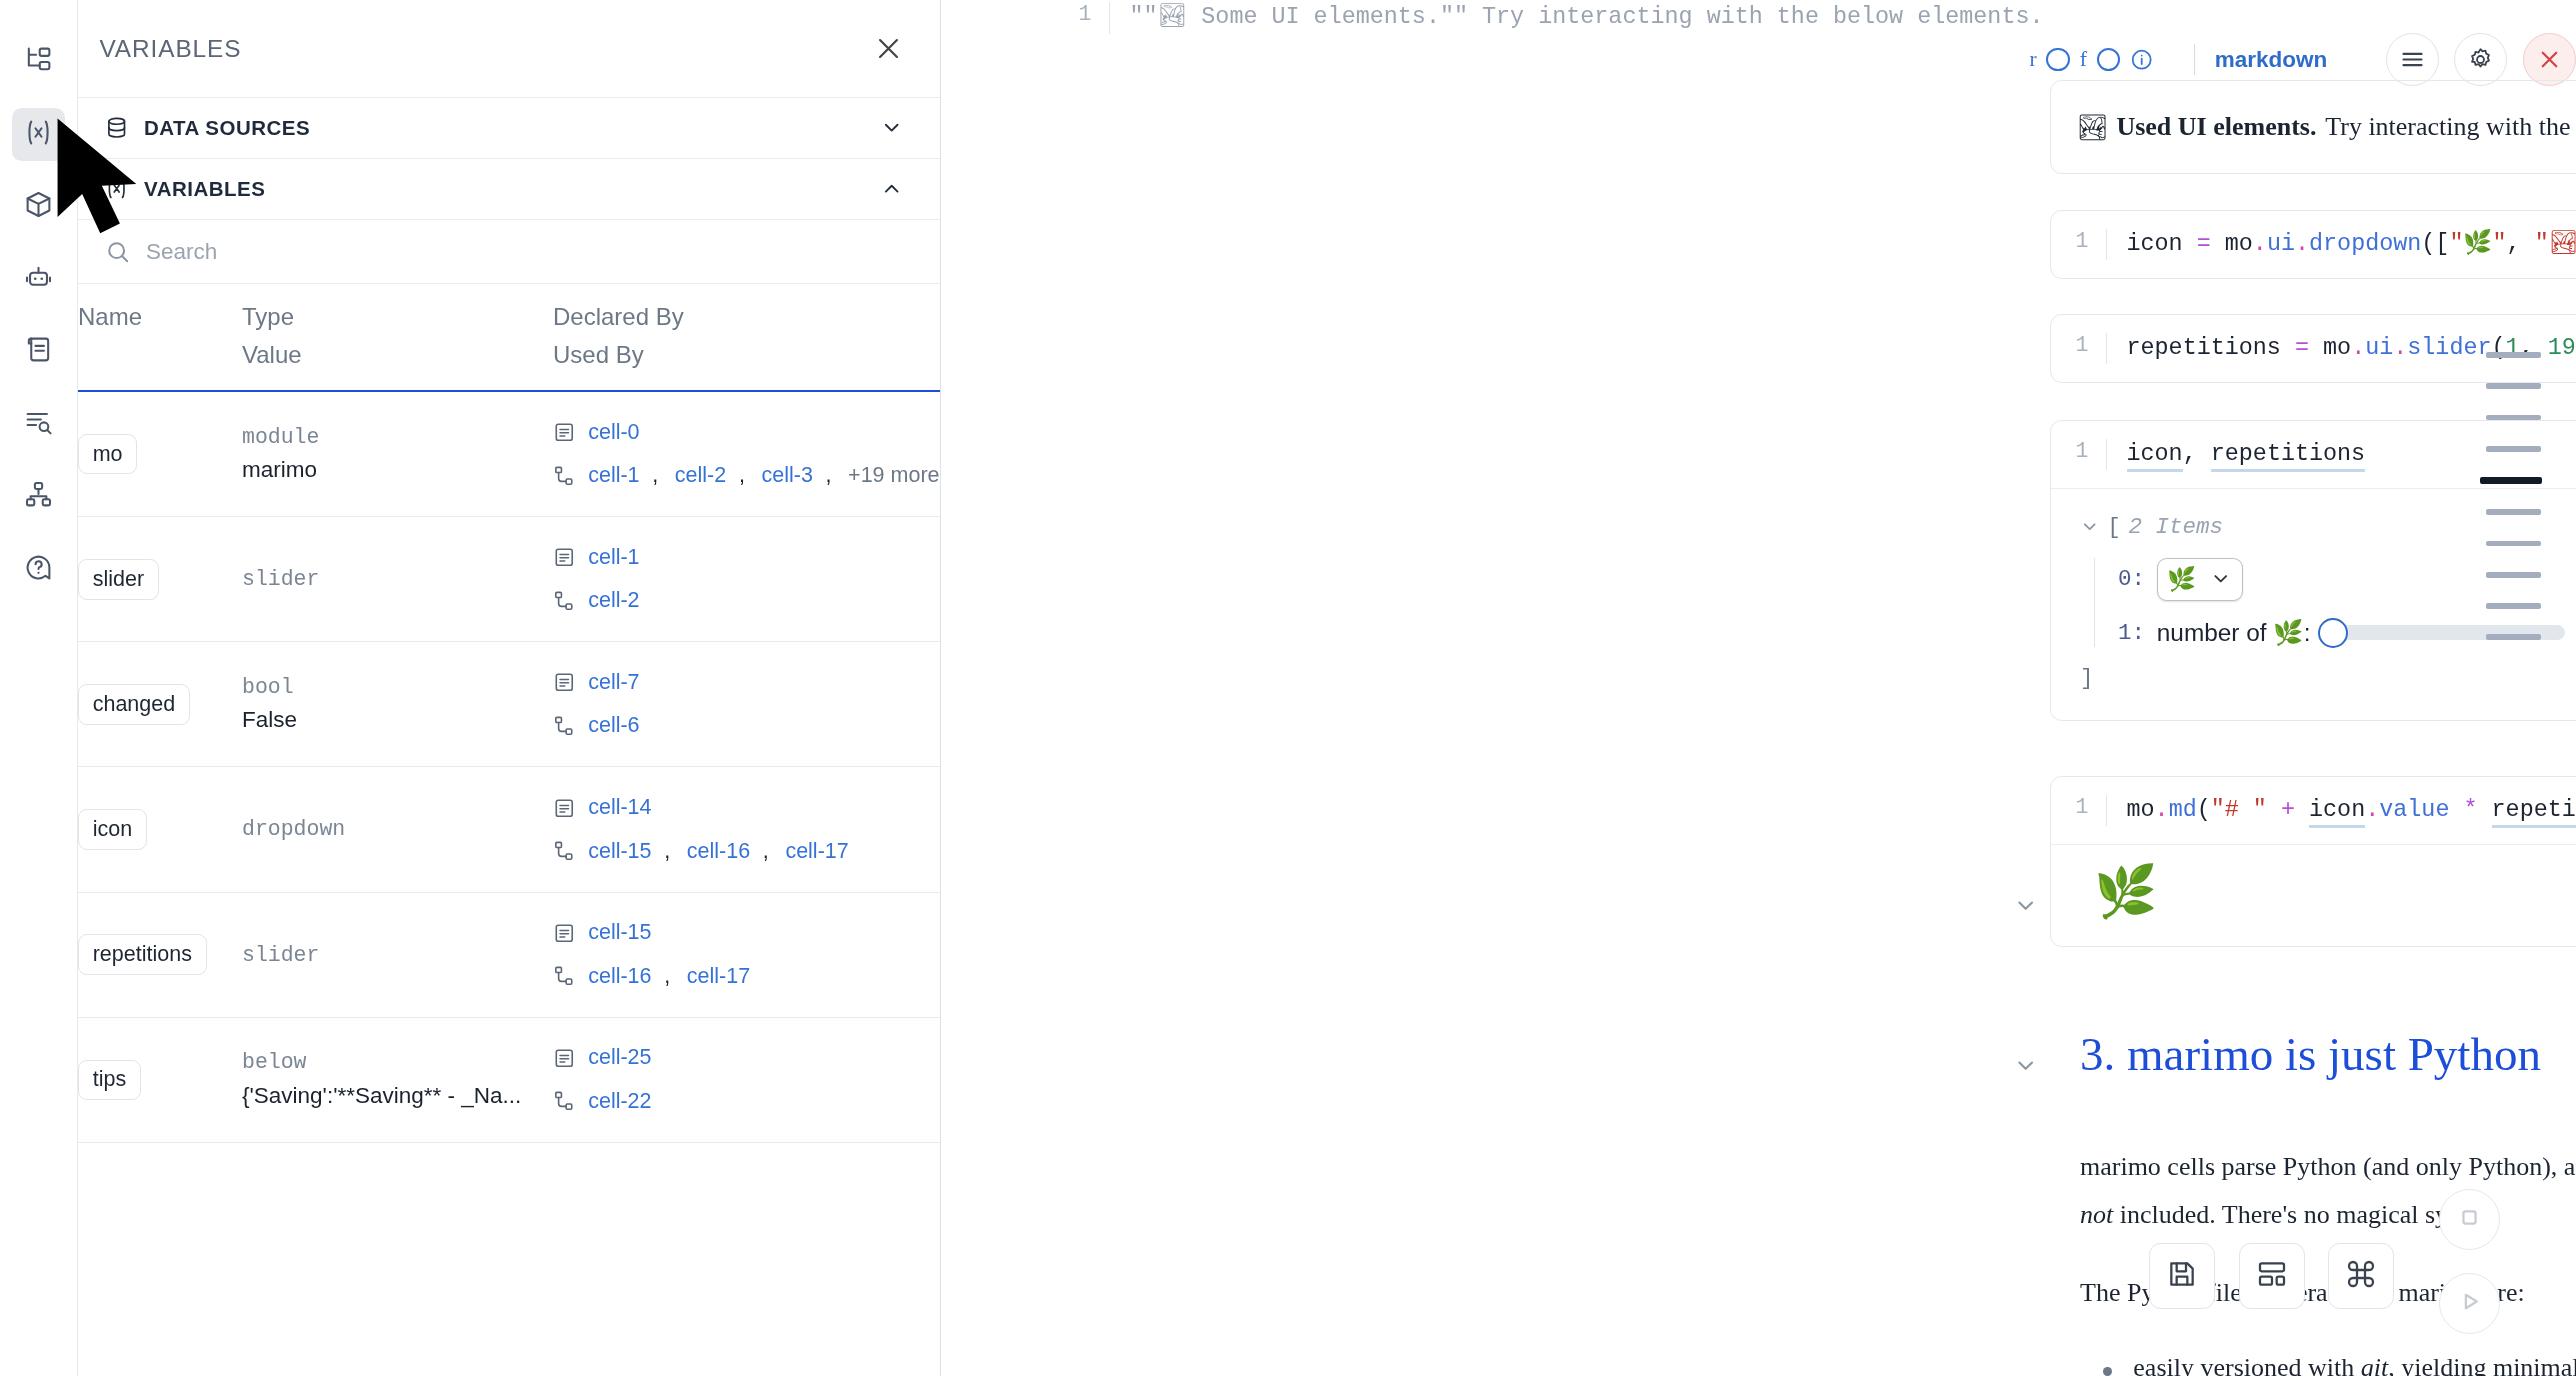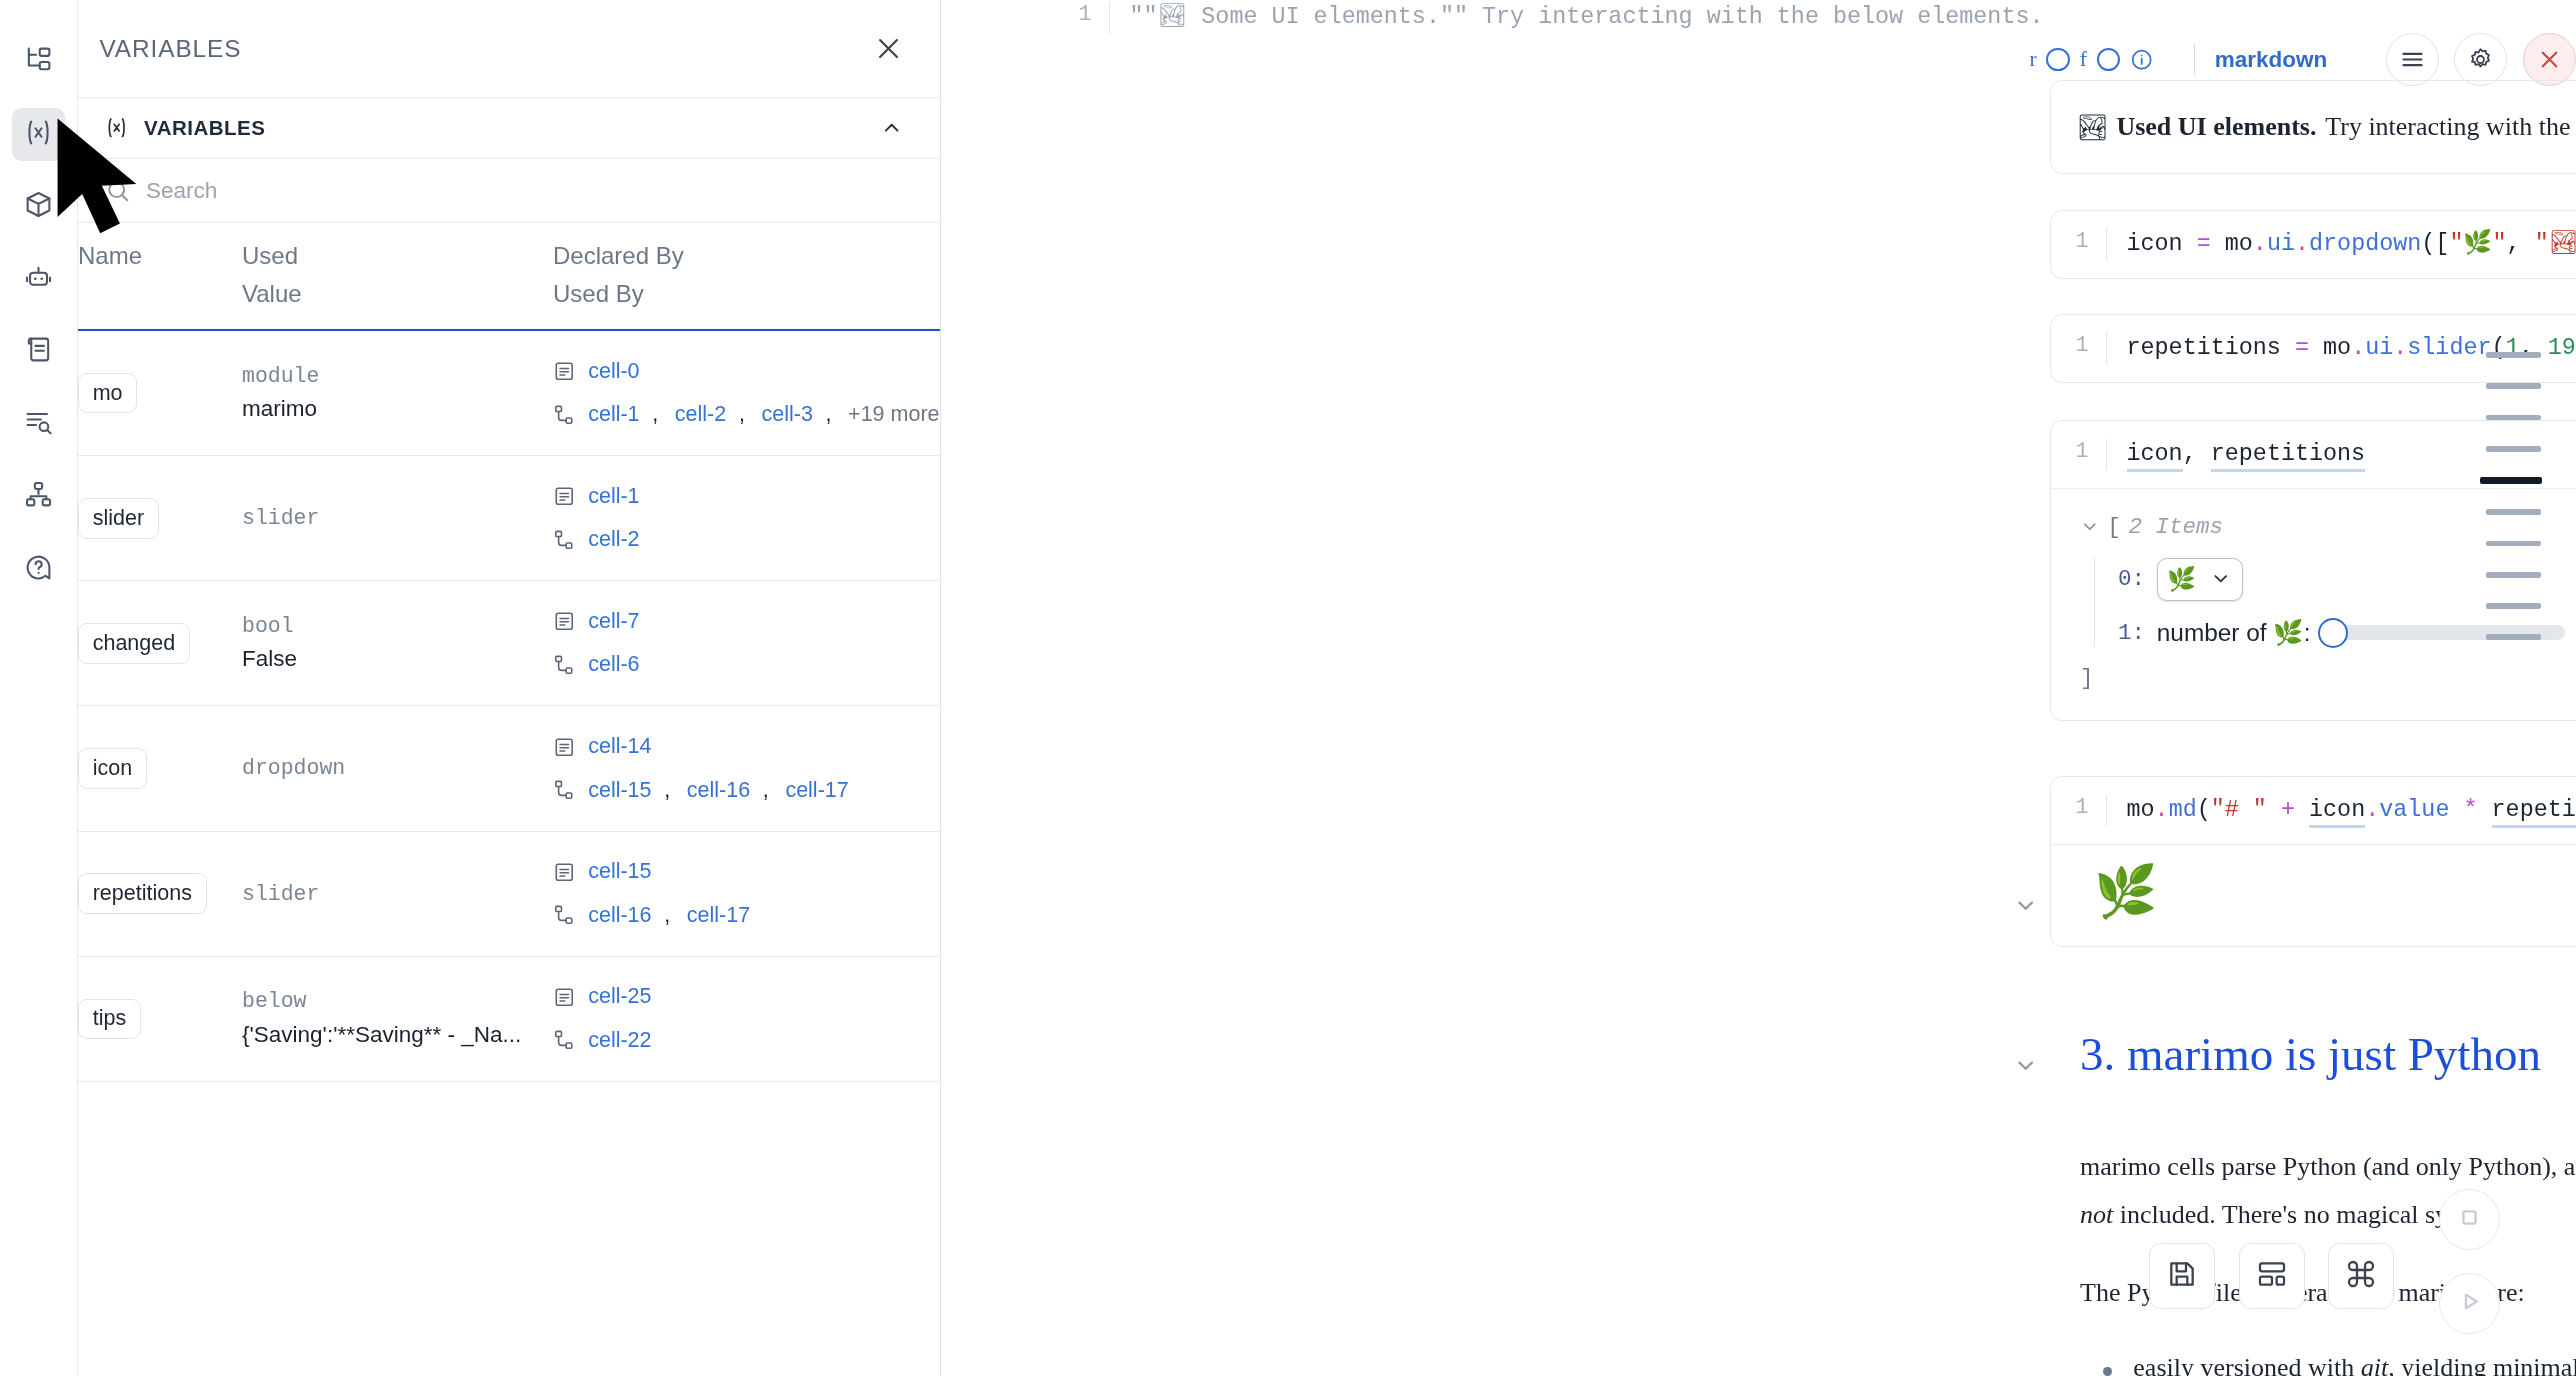--- a/index.html
+++ b/index.html
@@ -353,20 +353,35 @@
   <div class="panel">
     <div class="panel-header">
       <div class="panel-title">VARIABLES</div>
       <div class="panel-close">
         <svg viewBox="0 0 24 24" fill="none" stroke="currentColor" stroke-width="1.8" stroke-linecap="round">
             <path d="M5 5l14 14M19 5L5 19"></path>
           </svg>
       </div>
     </div>
 
+    <div class="section-row">
+      <span class="sec-ico">
+        <svg viewBox="0 0 24 24" fill="none" stroke="currentColor" stroke-width="1.7" stroke-linecap="round" stroke-linejoin="round">
+          <ellipse cx="12" cy="5.5" rx="8" ry="3"></ellipse>
+            <path d="M4 5.5v13c0 1.7 3.6 3 8 3s8-1.3 8-3v-13"></path>
+          <path d="M4 12c0 1.7 3.6 3 8 3s8-1.3 8-3"></path>
+        </svg>
+      </span>
+      <span class="sec-label">DATA SOURCES</span>
+      <span class="chev">
+        <svg viewBox="0 0 24 24" fill="none" stroke="currentColor" stroke-width="1.9" stroke-linecap="round" stroke-linejoin="round">
+            <path d="M6 9l6 6 6-6"></path>
+          </svg>
+      </span>
+    </div>
 
     <div class="section-row">
       <span class="sec-ico">
         <svg viewBox="0 0 24 24" fill="none" stroke="currentColor" stroke-width="1.7" stroke-linecap="round" stroke-linejoin="round">
           <path d="M6 3c-2 3-2 15 0 18M18 3c2 3 2 15 0 18"></path>
             <path d="M9.5 8.5l5 7M14.5 8.5l-5 7"></path>
         </svg>
       </span>
       <span class="sec-label">VARIABLES</span>
       <span class="chev">
@@ -384,21 +399,21 @@
           </svg>
       </span>
       <input class="search-input" placeholder="Search" style="">
     </div>
 
     <table class="vars">
       <thead>
         <tr>
           <th class="c-name">Name</th>
           <th class="c-type">
-            <span>Used</span>
+            <span>Type</span>
             <span class="sub">Value</span>
           </th>
           <th class="c-decl">
             <span>Declared By</span>
             <span class="sub">Used By</span>
           </th>
         </tr>
       </thead>
       <tbody id="vars-body">
           <tr>

